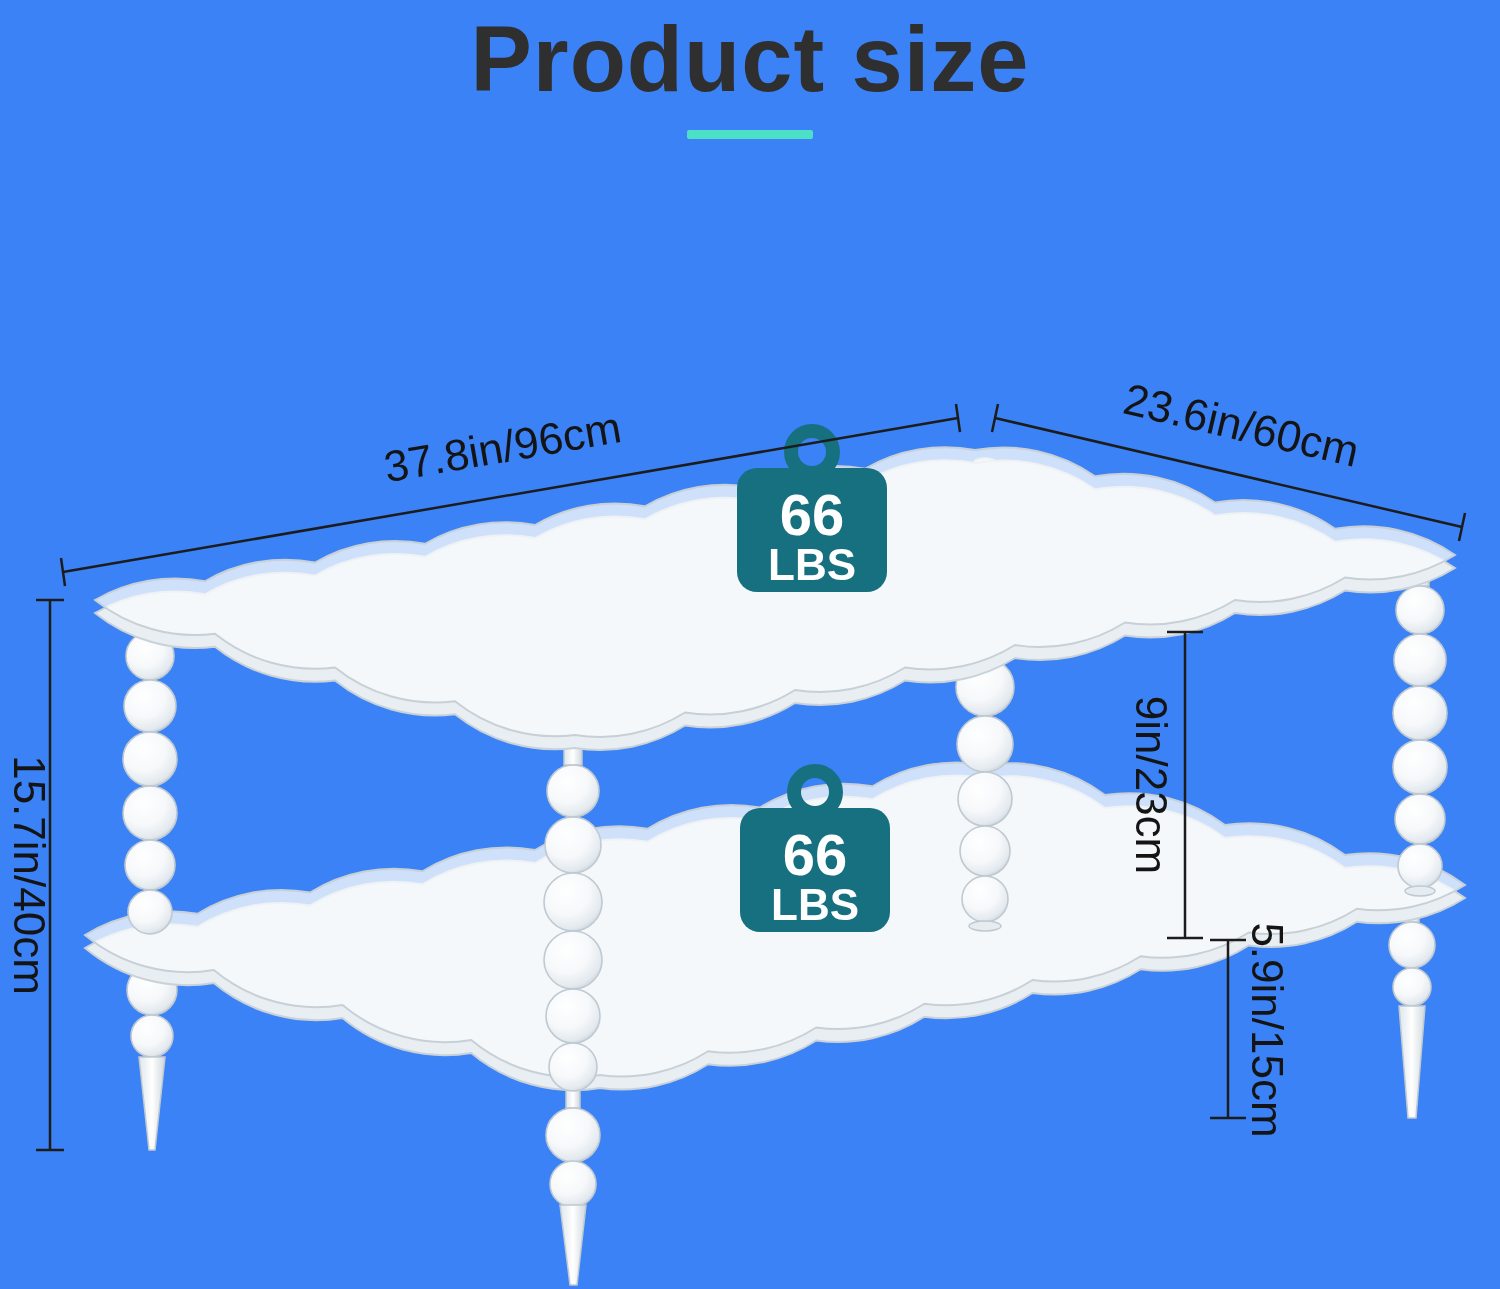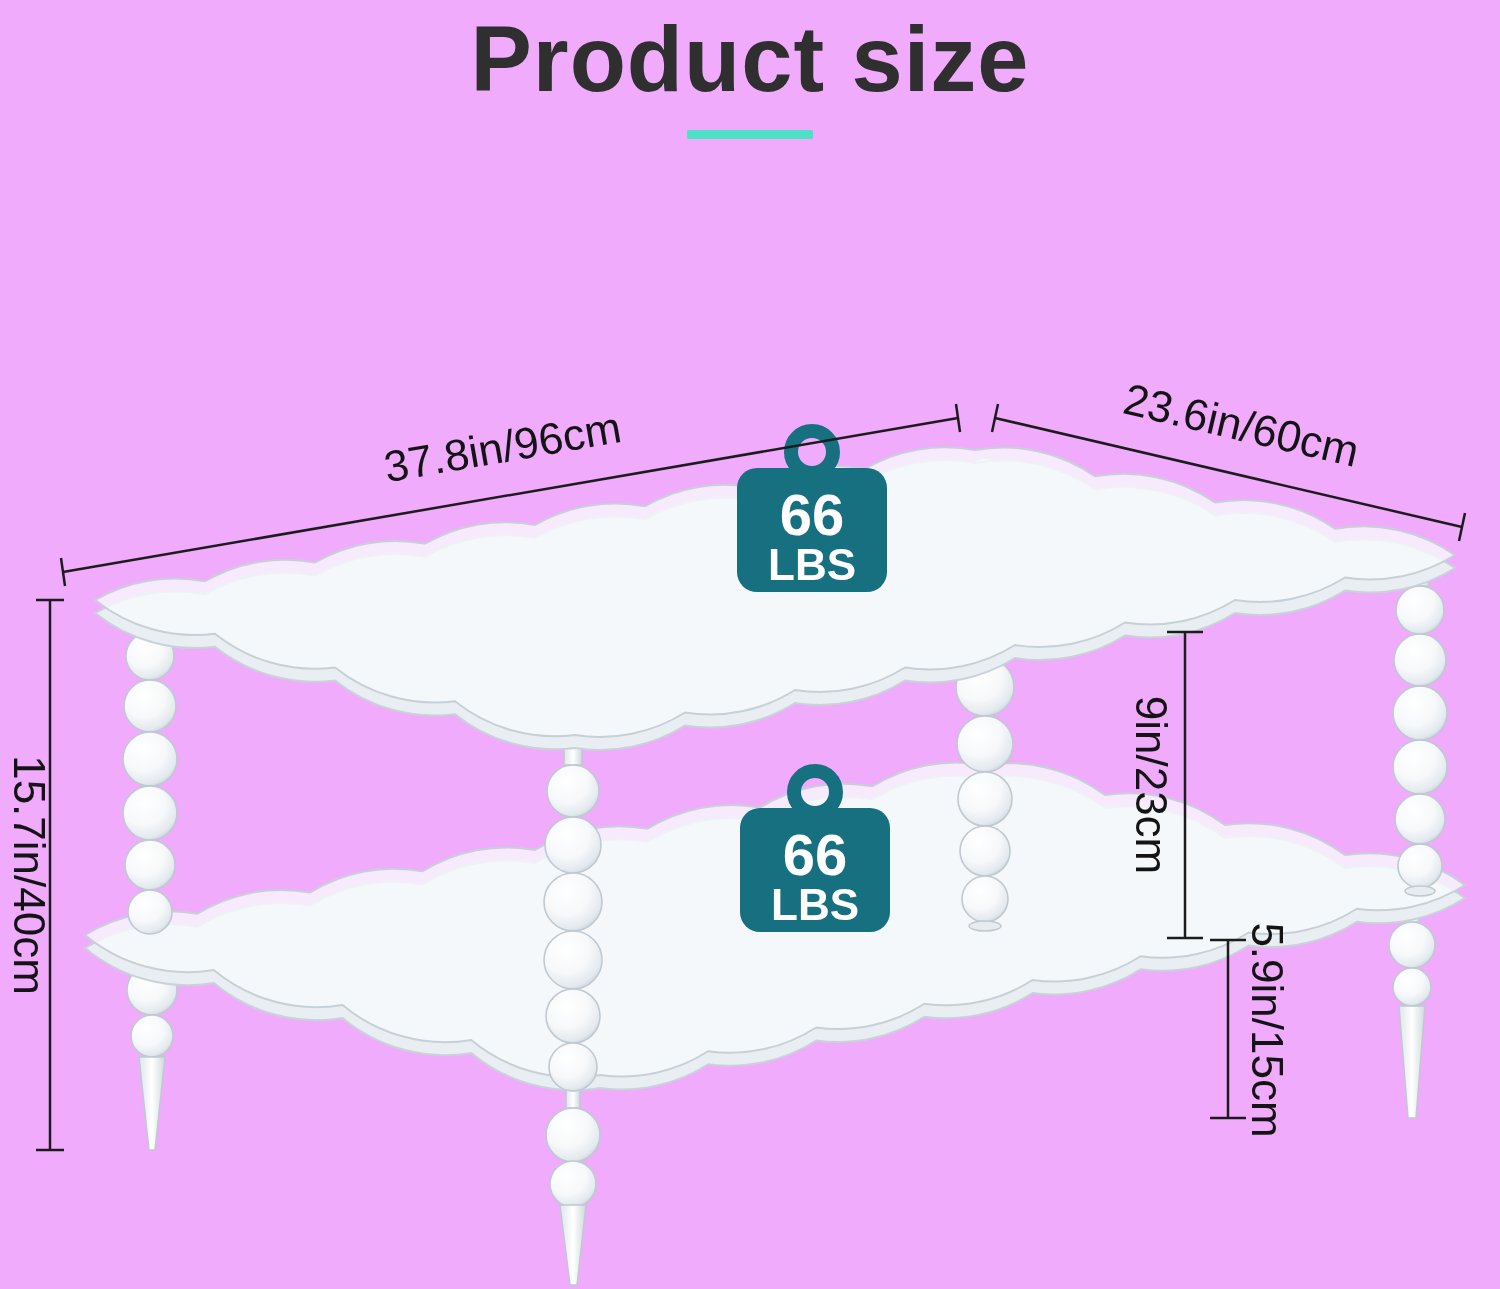--- a/index.html
+++ b/index.html
@@ -1,17 +1,17 @@
 <!DOCTYPE html>
 <html><head>
 <meta charset="utf-8">
 <style>
   html,body { margin:0; padding:0; background:#ffffff; }
   .canvas {
-    position:relative; width:1500px; height:1289px; background:#f0abfc;
+    position:relative; width:1500px; height:1289px; background:#3b82f6;
     overflow:hidden; font-family:"Liberation Sans", sans-serif;
   }
   .title {
     position:absolute; top:0; left:0; width:100%; margin:0;
     text-align:center; font-size:92px; font-weight:600; color:#2f2f2f;
     letter-spacing:1px; line-height:1.3;
   }
   .underline {
     position:absolute; top:130px; left:687px; width:126px; height:9px;
     background:#4ce0c6; border-radius:2px;

